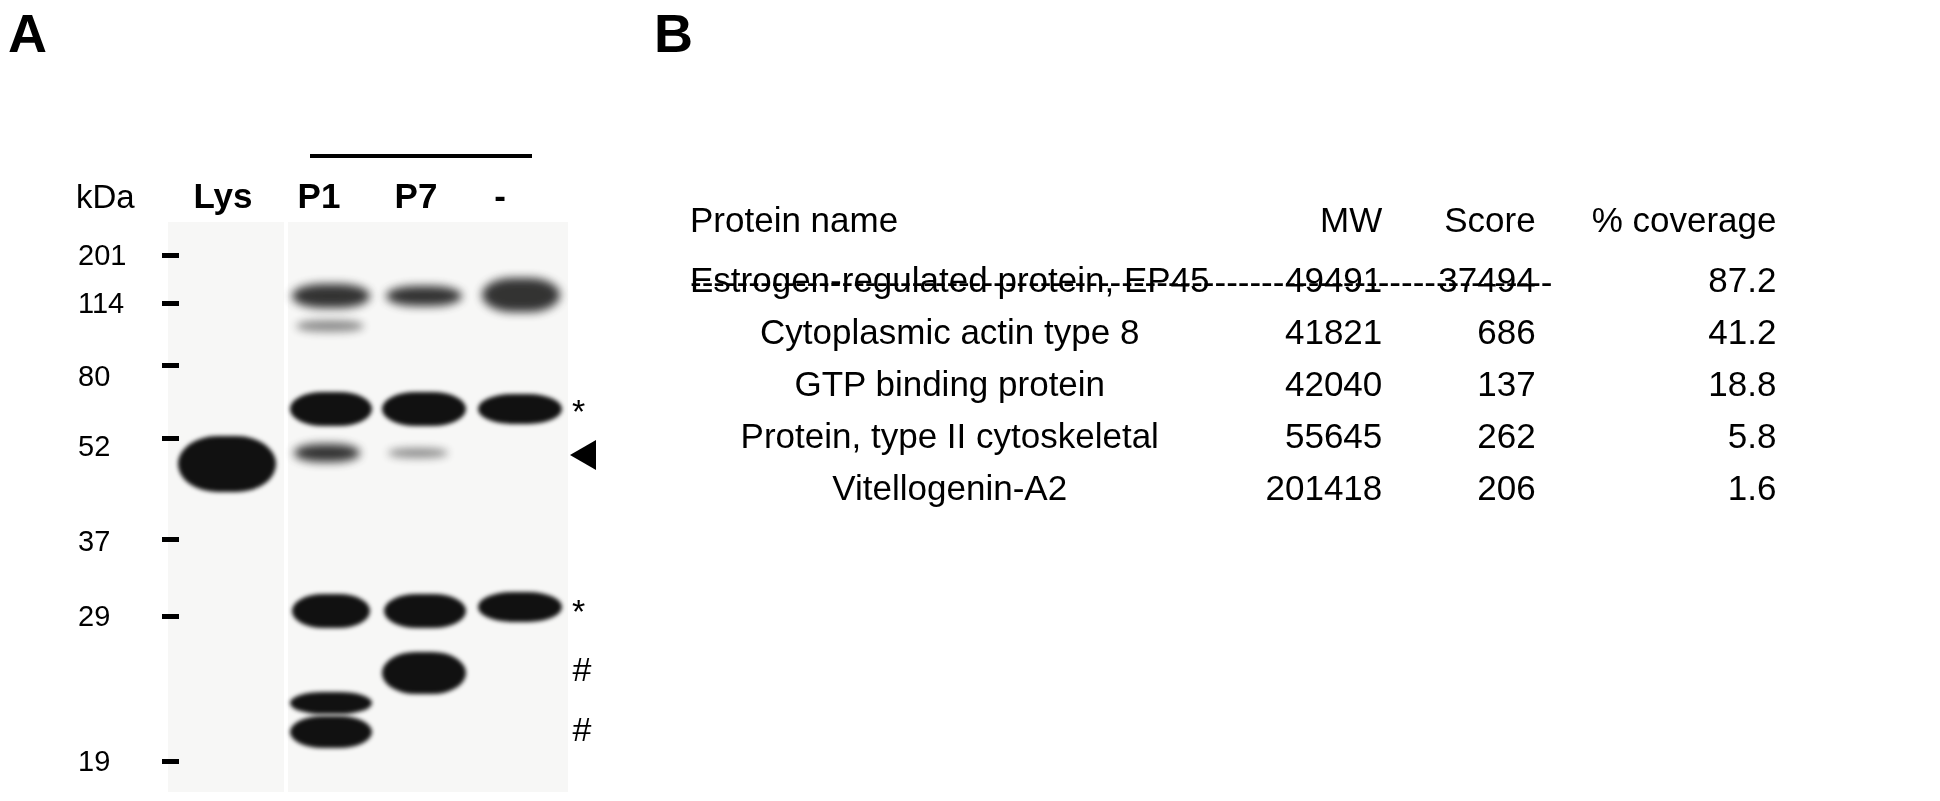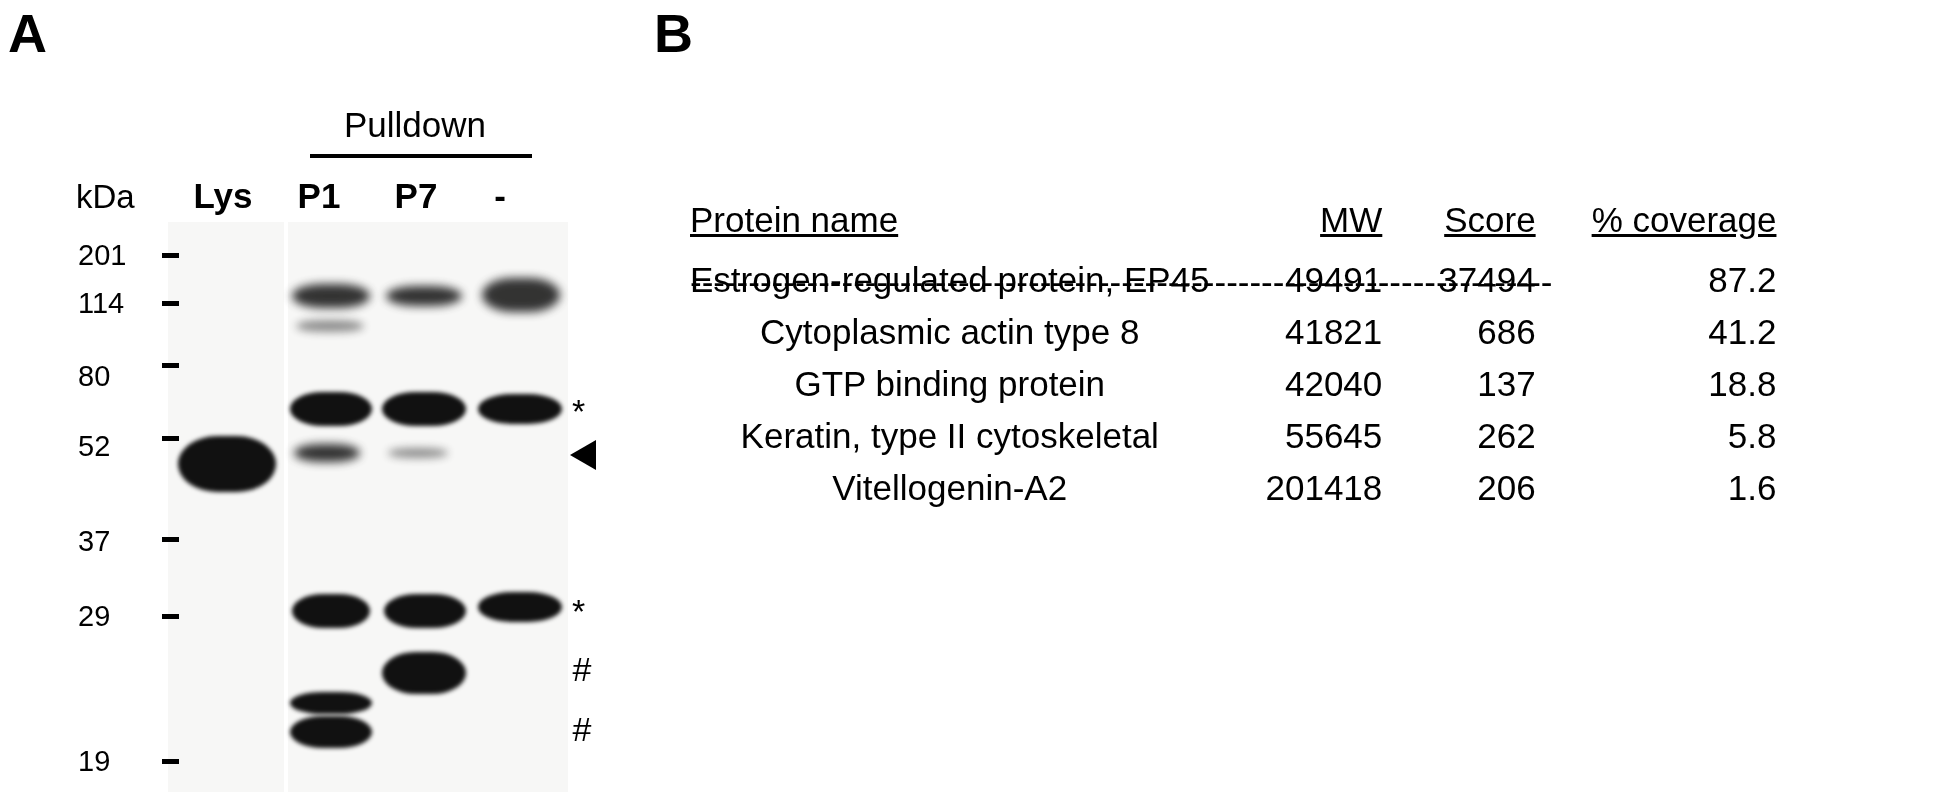--- a/index.html
+++ b/index.html
@@ -143,21 +143,20 @@
     left: 30px;
     top: 200px;
     border-collapse: collapse;
     font-size: 35px;
   }
   table.proteins th {
     font-weight: normal;
     text-align: right;
     padding: 0 0 14px 0;
     white-space: nowrap;
-    text-decoration: underline;
   }
   table.proteins th.name-col { text-align: left; }
   table.proteins td {
     text-align: right;
     padding: 6px 0 6px 0;
     white-space: nowrap;
   }
   table.proteins td.name-col { text-align: center; }
   .col-pad-mw    { padding-left: 56px !important; }
   .col-pad-score { padding-left: 56px !important; }
@@ -178,21 +177,20 @@
 </style>
 </head>
 <body>
 
 <div class="figure">
 
   <div class="panel-a">
 
     <div class="panel-letter" id="panel-a-letter">A</div>
 
-    <div class="pulldown-label">Pulldown</div>
     <div class="pulldown-rule"></div>
 
     <div class="kda-label">kDa</div>
 
     <div class="lane-label" id="lane-label-lys">Lys</div>
     <div class="lane-label" id="lane-label-p1">P1</div>
     <div class="lane-label" id="lane-label-p7">P7</div>
     <div class="lane-label" id="lane-label-neg">-</div>
 
     <div class="membrane" id="membrane-lys"></div>
@@ -278,21 +276,21 @@
           <td class="col-pad-score">686</td>
           <td class="col-pad-cov">41.2</td>
         </tr>
         <tr>
           <td class="name-col">GTP binding protein</td>
           <td class="col-pad-mw">42040</td>
           <td class="col-pad-score">137</td>
           <td class="col-pad-cov">18.8</td>
         </tr>
         <tr>
-          <td class="name-col">Keratin, type II cytoskeletal</td>
+          <td class="name-col">Protein, type II cytoskeletal</td>
           <td class="col-pad-mw">55645</td>
           <td class="col-pad-score">262</td>
           <td class="col-pad-cov">5.8</td>
         </tr>
         <tr>
           <td class="name-col">Vitellogenin-A2</td>
           <td class="col-pad-mw">201418</td>
           <td class="col-pad-score">206</td>
           <td class="col-pad-cov">1.6</td>
         </tr>

